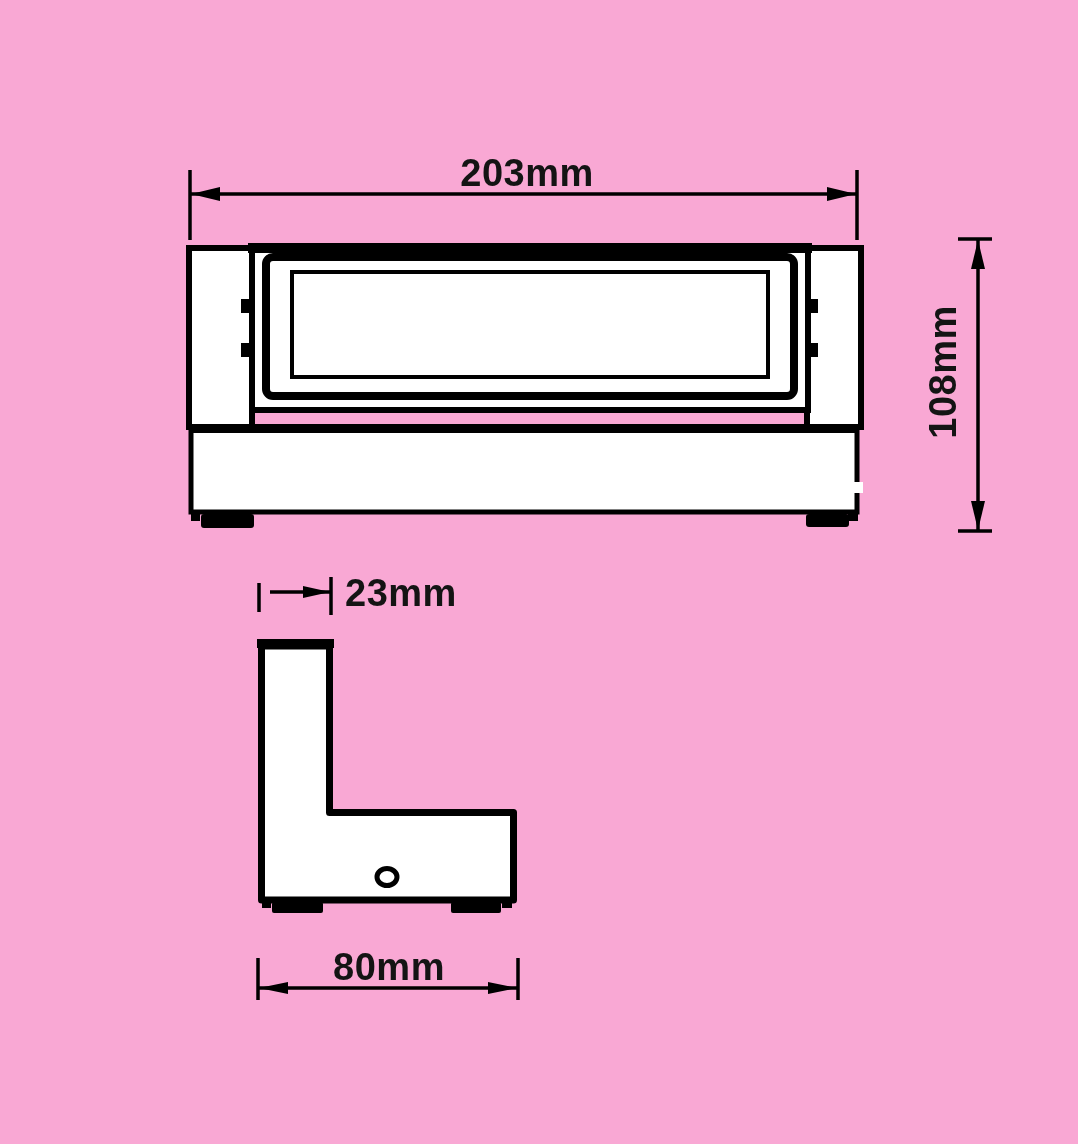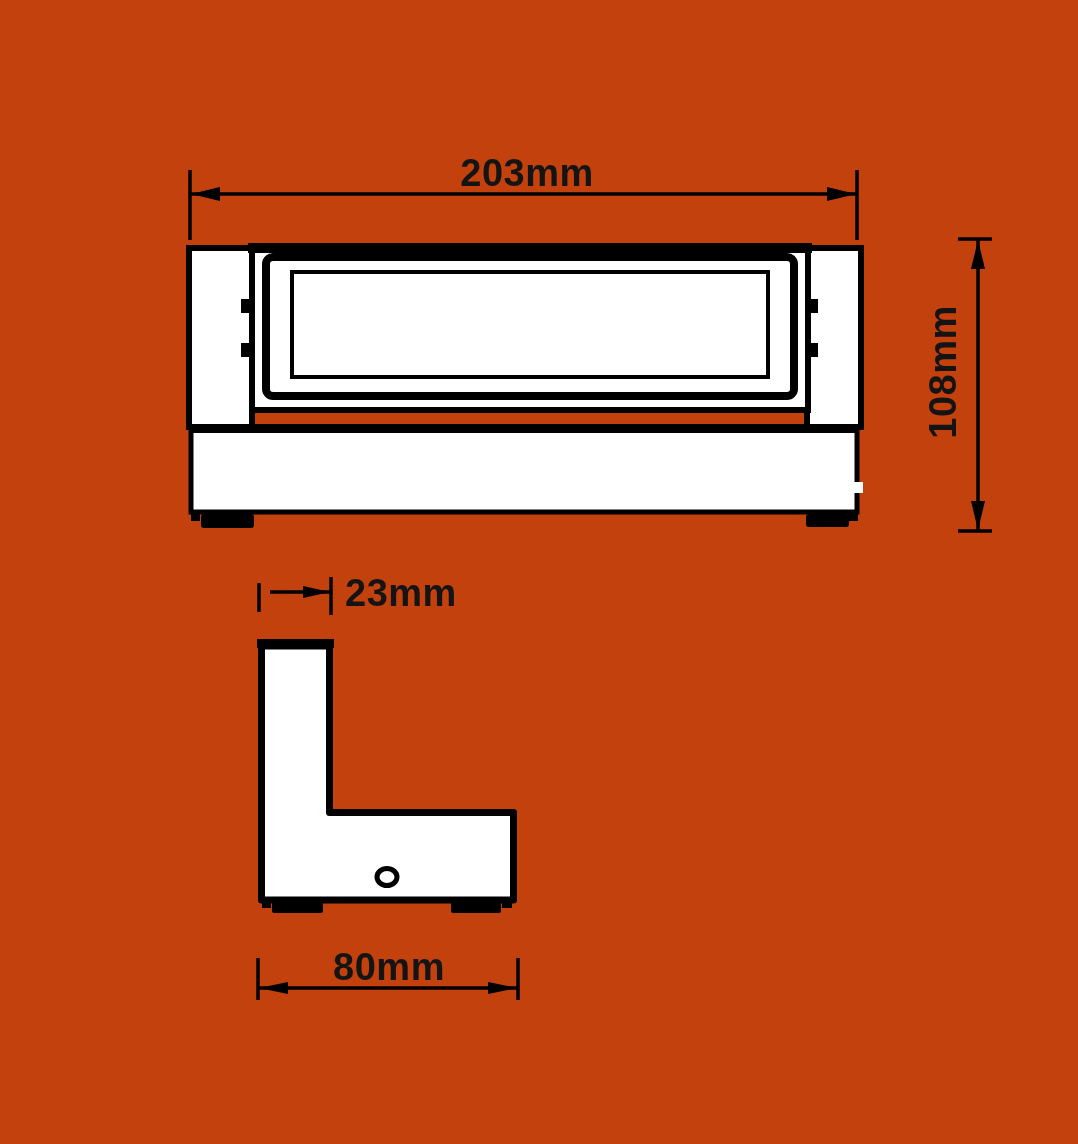--- a/index.html
+++ b/index.html
@@ -1,19 +1,19 @@
 <!DOCTYPE html>
 <html><head>
 <meta charset="utf-8">
 <style>
   html,body{margin:0;padding:0;background:#ffffff;}
   .canvas{
     position:relative;
     width:1078px;height:1144px;
-    background:#c2410c;
+    background:#f9a8d4;
     font-family:"Liberation Sans", sans-serif;
     overflow:hidden;
   }
   svg{display:block;}
   .ink{stroke:#000000;fill:none;}
   .fillink{fill:#000000;stroke:none;}
   .paper{fill:#ffffff;}
   text.dim{
     font-family:"Liberation Sans", sans-serif;
     font-weight:700;

